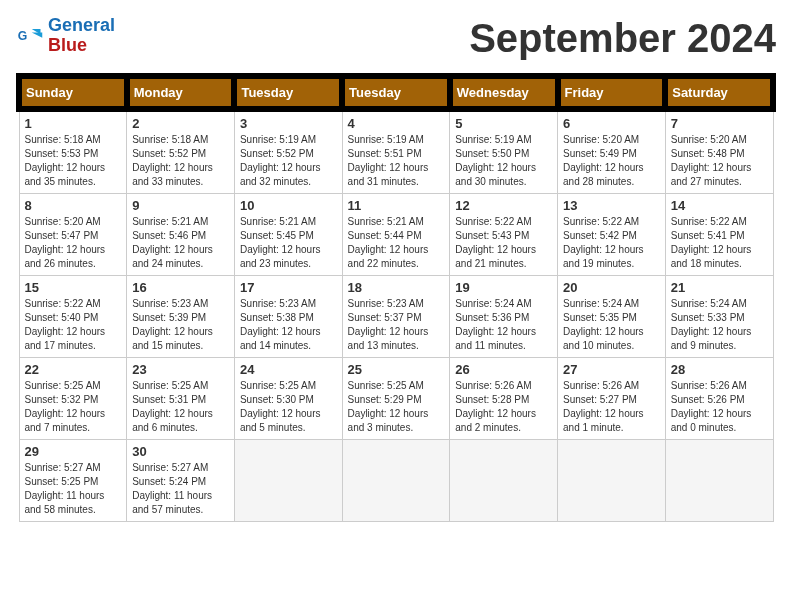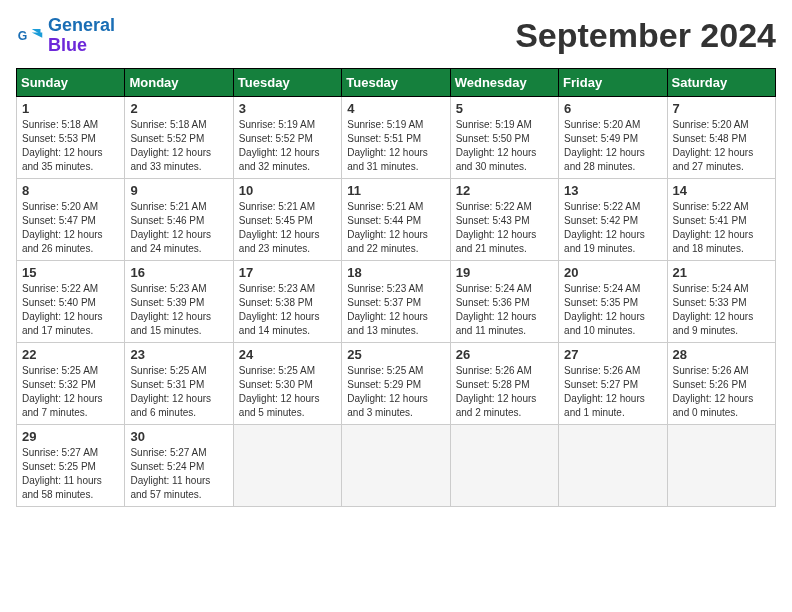--- a/index.html
+++ b/index.html
@@ -31,41 +31,41 @@
       color: #1a6eb5;
     }
     .logo-icon {
       width: 28px;
       height: 28px;
     }
     .title-area {
       text-align: right;
     }
     .month-title {
-      font-size: 34px;
+      font-size: 40px;
       font-weight: bold;
       color: #333;
     }
     .location-title {
       font-size: 16px;
       color: #555;
     }
     table {
       width: 100%;
       border-collapse: collapse;
       table-layout: fixed;
     }
     th {
-      background-color: #15803d;
+      background-color: #a16207;
       color: #fff;
       font-size: 13px;
       font-weight: bold;
       padding: 6px 4px;
       text-align: left;
-      border: 1px solid #000000;
+      border: 6px solid #000000;
     }
     td {
       vertical-align: top;
       border: 1px solid #ccc;
       padding: 4px 5px;
       font-size: 10.5px;
       color: #333;
       height: 80px;
       background: #fff;
     }
@@ -92,21 +92,21 @@
 
 <div class="header-area">
   <div class="logo">
     <svg class="logo-icon" viewBox="0 0 32 32">
       <text x="2" y="20" font-size="14" font-weight="bold" fill="#1a6eb5">G</text>
       <polygon points="18,8 28,14 28,8" fill="#1a9cd8"></polygon>
       <polygon points="18,12 30,18 30,12" fill="#1a9cd8"></polygon>
     </svg>
     <div class="logo-text">
       <div><span>General</span></div>
-      <div><span style="color:#6d28d9">Blue</span></div>
+      <div><span style="color:#b91c1c">Blue</span></div>
     </div>
   </div>
   <div class="title-area">
     <div class="month-title">September 2024</div>
   </div>
 </div>
 
 <table>
   <thead>
     <tr id="header-row">

